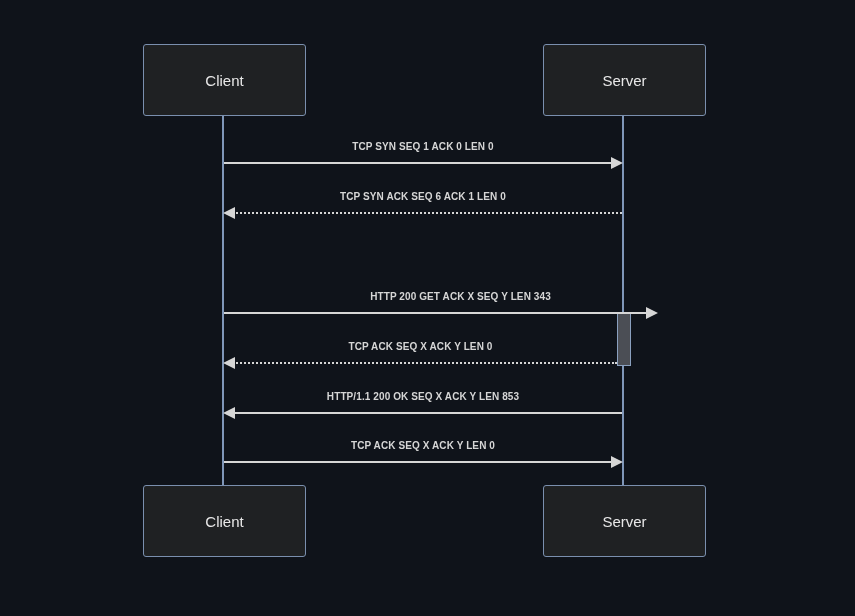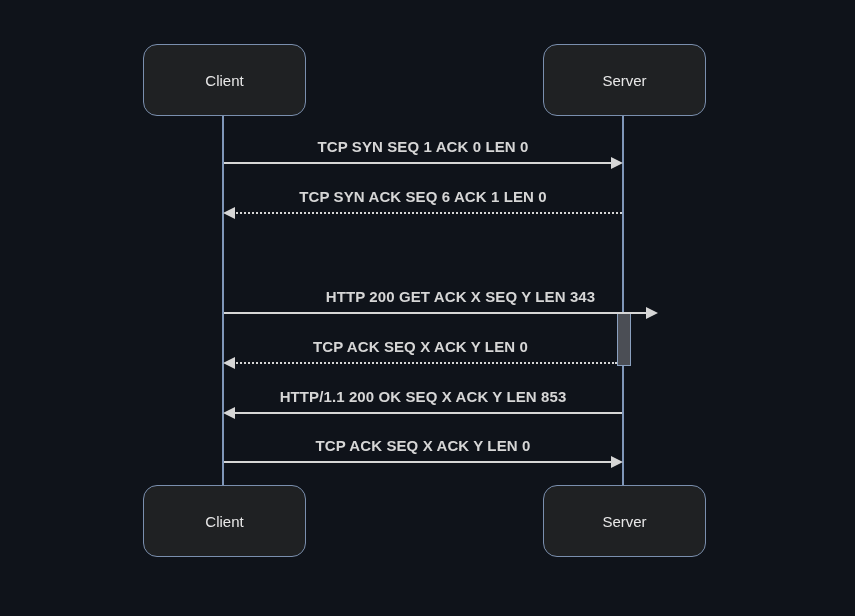--- a/index.html
+++ b/index.html
@@ -17,21 +17,21 @@
     width:855px;height:616px;
     background:var(--bg);
     overflow:hidden;
     font-family:"Liberation Sans", sans-serif;
   }
   .actor-box{
     position:absolute;
     width:161px;height:70px;
     background:var(--box-fill);
     border:1px solid var(--box-border);
-    border-radius:14px;
+    border-radius:3px;
     display:flex;align-items:center;justify-content:center;
     color:#e8e8e8;
     font-size:15px;
     z-index:3;
   }
   .lifeline{
     position:absolute;
     width:2px;
     background:var(--lifeline);
     z-index:1;
@@ -46,21 +46,21 @@
   }
   .msg{
     position:absolute;
     height:40px;
     z-index:4;
   }
   .msg-label{
     height:20px;line-height:20px;
     text-align:center;
     color:var(--msg);
-    font-size:15px;
+    font-size:10px;
     font-weight:bold;
     letter-spacing:0.1px;
     white-space:nowrap;
   }
   .msg-line{
     position:absolute;
     top:20px;left:0;right:0;height:12px;
   }
   .msg .line{
     position:absolute;

